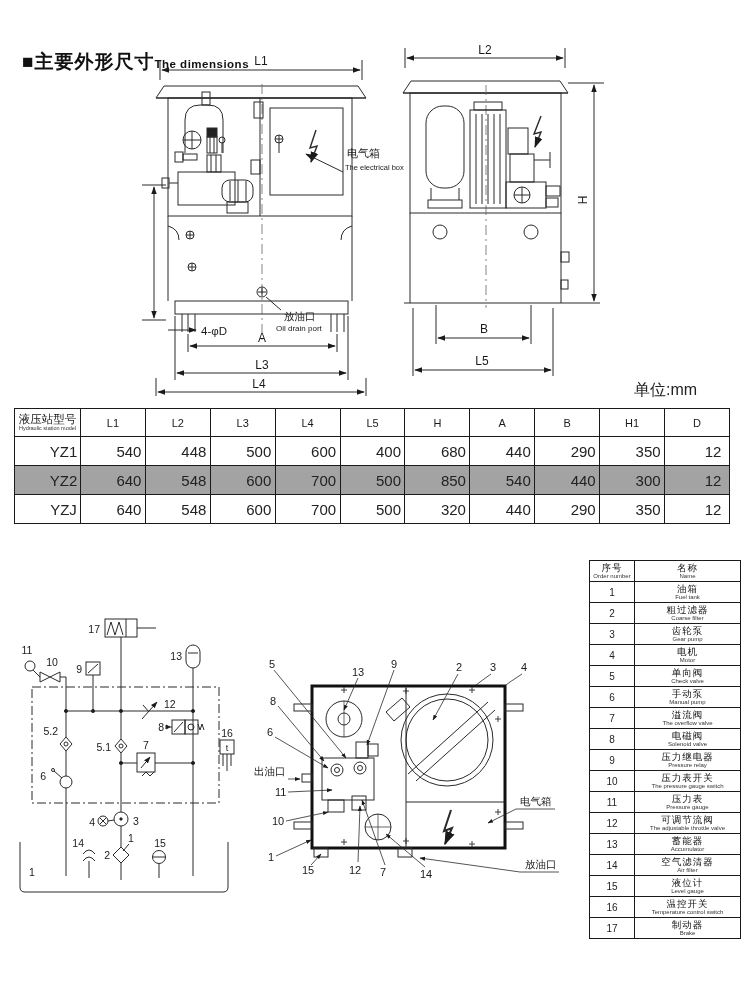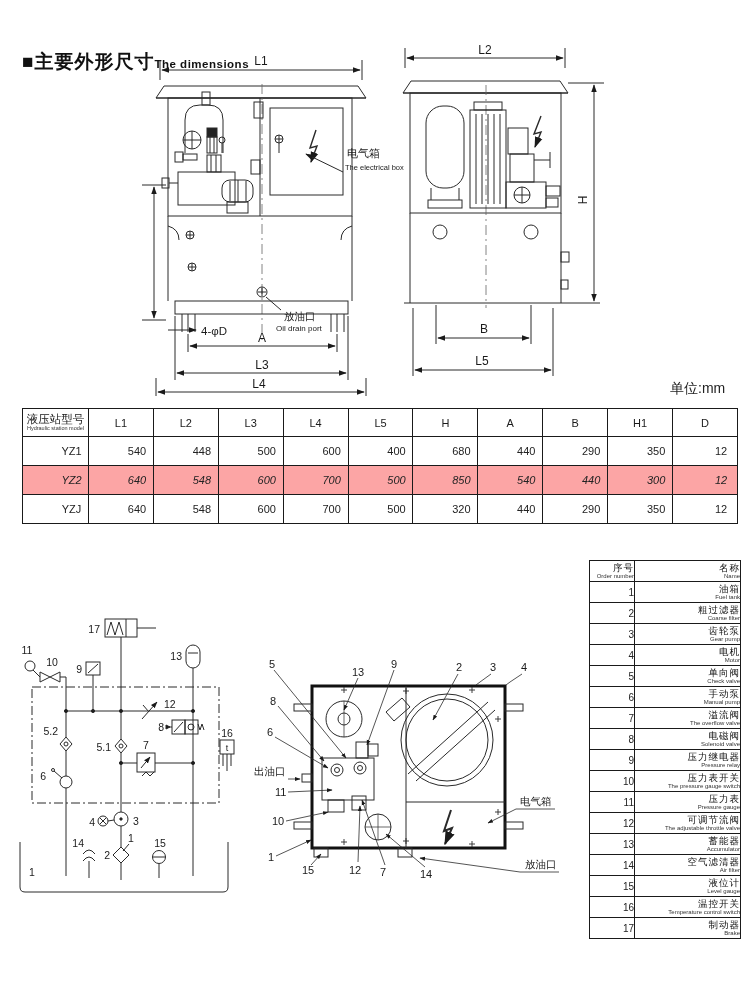--- a/index.html
+++ b/index.html
@@ -1,36 +1,36 @@
 <!DOCTYPE html>
 <html><head>
 <meta charset="utf-8">
 <style>
   html,body{margin:0;padding:0;background:#fff;}
   .page{position:relative;width:744px;height:989px;background:#ffffff;overflow:hidden;
         font-family:"Liberation Sans",sans-serif;color:#1a1a1a;}
   .sec-title{position:absolute;display:flex;align-items:baseline;white-space:nowrap;}
   .sec-title .zh{font-size:19px;font-weight:bold;letter-spacing:1px;color:#111;margin-top:41px;}
   .sec-title .en{font-size:11.5px;font-weight:bold;margin-left:0;color:#111;letter-spacing:.5px;}
-  .unit-note{position:absolute;left:670px;top:380px;font-size:14px;color:#222;}
+  .unit-note{position:absolute;left:634px;top:380px;font-size:16px;color:#222;}
   svg{position:absolute;overflow:visible;}
   svg text{font-family:"Liberation Sans",sans-serif;fill:#1a1a1a;stroke:none;}
   
-  table.dims{position:absolute;left:22px;top:408px;width:716px;border-collapse:collapse;table-layout:fixed;border-radius:12px;}
+  table.dims{position:absolute;left:14px;top:408px;width:716px;border-collapse:collapse;table-layout:fixed;border-radius:12px;}
   table.dims th,table.dims td{border:1.4px solid #1a1a1a;text-align:center;vertical-align:middle;
         padding:0;font-weight:normal;}
   table.dims th{height:27px;font-size:11px;}
-  table.dims td{height:28px;font-size:11px;color:#222;padding-left:32px;}
+  table.dims td{height:28px;font-size:15px;color:#222;padding-left:32px;}
   table.dims col.model{width:66px;}
   table.dims .hz{font-size:11.5px;line-height:12px;}
   table.dims .he{font-size:5.5px;line-height:7px;color:#333;}
-  table.dims tr.alt{background:#fca5a5;font-style:italic;}
+  table.dims tr.alt{background:#a3a3a3;}
   
   table.parts{position:absolute;left:589px;top:560px;width:152px;border-collapse:collapse;table-layout:fixed;}
-  table.parts th,table.parts td{border:1px solid #1a1a1a;text-align:right;vertical-align:middle;padding:0;font-weight:normal;}
+  table.parts th,table.parts td{border:1px solid #1a1a1a;text-align:center;vertical-align:middle;padding:0;font-weight:normal;}
   table.parts col.c1{width:45px;}
   table.parts tr{height:21px;}
   table.parts .no{font-size:10px;color:#222;}
   table.parts .zh{font-size:9.5px;line-height:10px;color:#111;letter-spacing:1px;}
   table.parts .en{font-size:6px;line-height:7px;color:#333;}
 </style>
 </head>
 <body>
 
 <div class="page">

